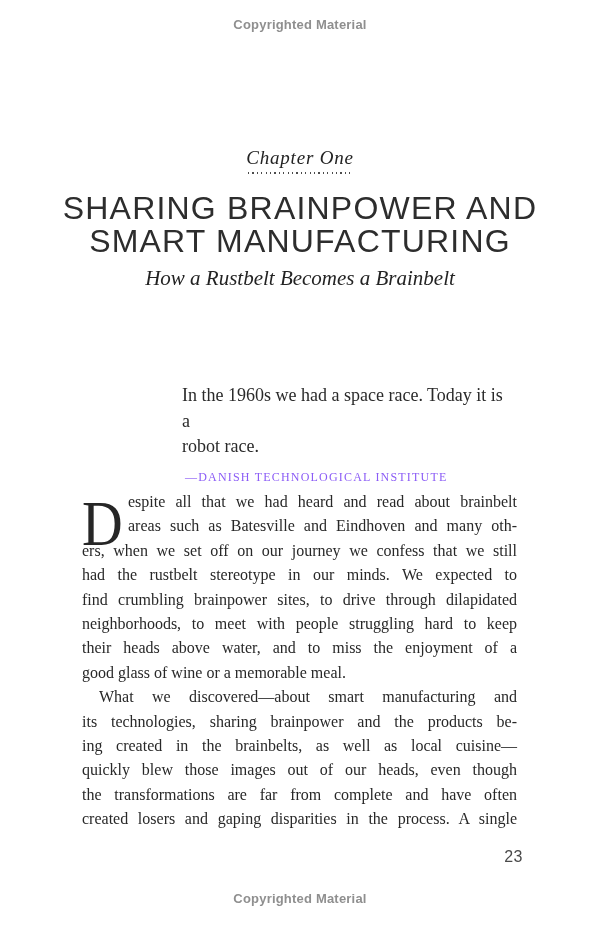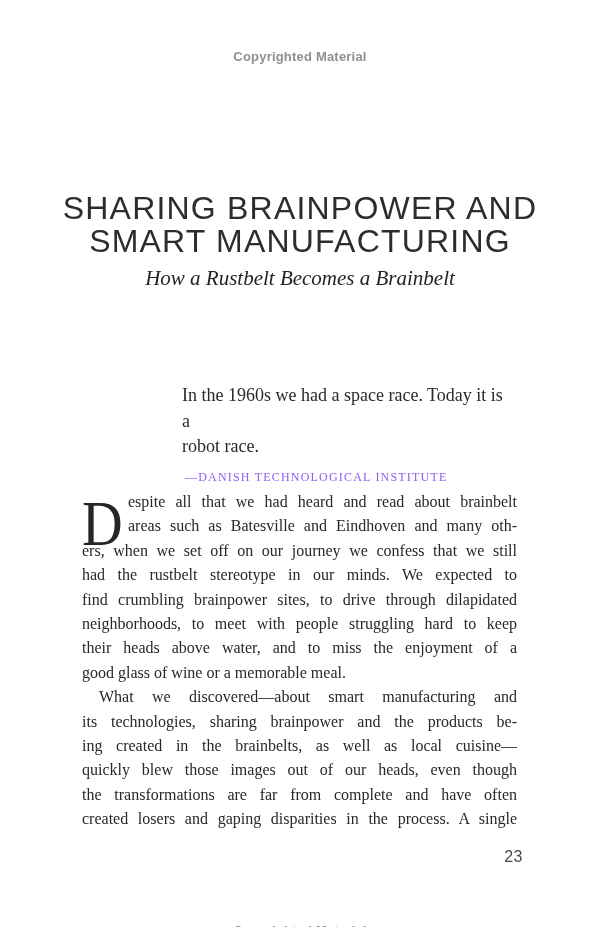--- a/index.html
+++ b/index.html
@@ -19,21 +19,20 @@
   .copyright {
     position: absolute;
     left: 0;
     width: 100%;
     text-align: center;
     font-family: "Liberation Sans", sans-serif;
     font-weight: 700;
     font-size: 13px;
     color: #8f8f8f;
     letter-spacing: 0.2px;
-    margin-top: 32px;
   }
   .copyright.top { top: 17px; }
   .copyright.bottom { top: 891px; }
 
   .chapter-wrap {
     position: absolute;
     top: 147px;
     left: 0;
     width: 100%;
     text-align: center;
@@ -136,20 +135,24 @@
     letter-spacing: 0.5px;
   }
 </style>
 </head>
 <body>
 
 <div class="page">
 
   <div class="copyright top">Copyrighted Material</div>
 
+  <div class="chapter-wrap">
+    <span class="chapter-label">Chapter One</span>
+    <span class="dotted-rule"></span>
+  </div>
 
   <div class="title">
     <div>SHARING BRAINPOWER AND</div>
     <div>SMART MANUFACTURING</div>
   </div>
 
   <div class="subtitle">How a Rustbelt Becomes a Brainbelt</div>
 
   <div class="epigraph">
       <div class="line">In the 1960s we had a space race. Today it is a</div>

